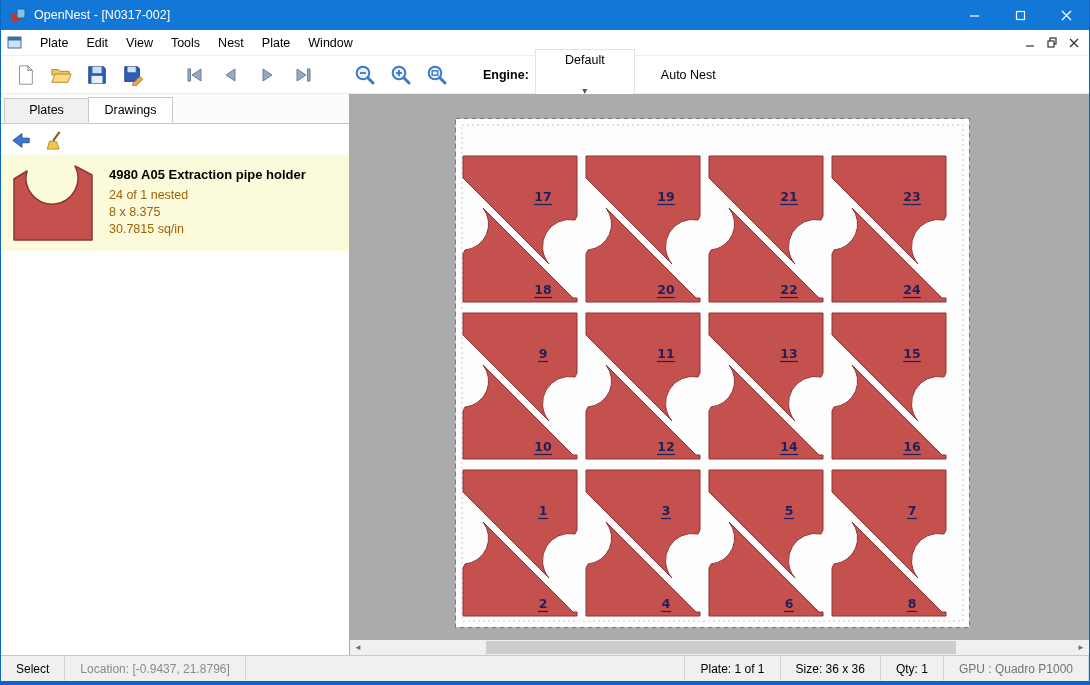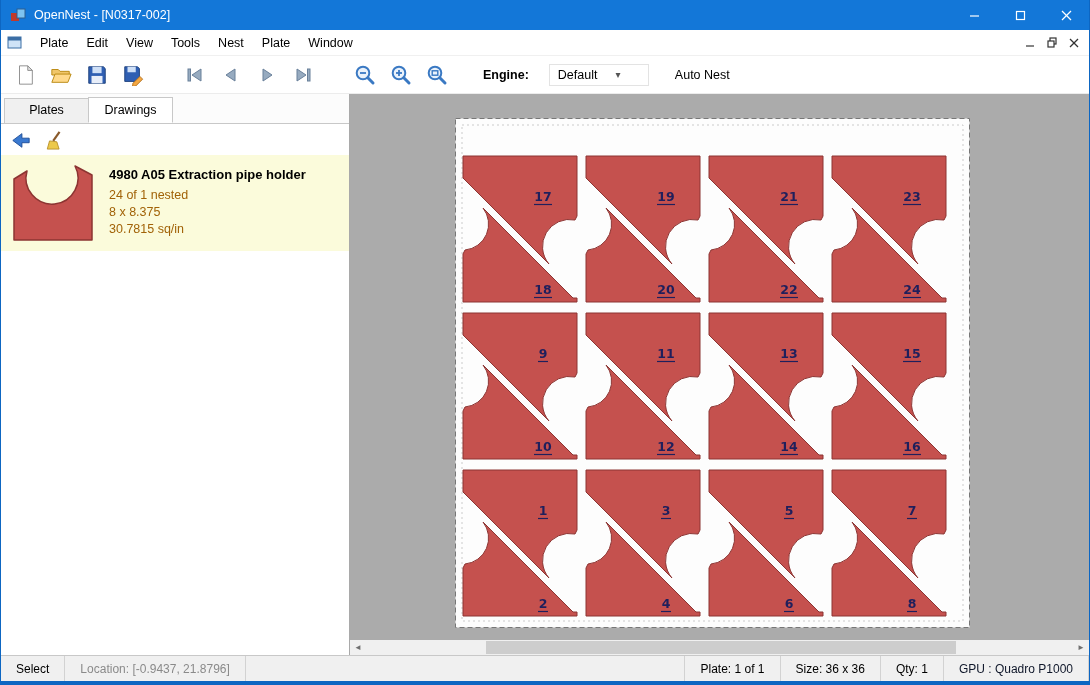--- a/index.html
+++ b/index.html
@@ -27,22 +27,22 @@
   .mdi-btn { width:22px; height:22px; display:flex; align-items:center; justify-content:center;
              background:transparent; border:none; }
   .mdi-btn svg { stroke:#333; stroke-width:1.2; fill:none; }
 
   
   .toolbar { height:38px; background:#fff; display:flex; align-items:center; flex:0 0 auto;
              border-bottom:1px solid #ececec; padding-left:8px; }
   .tbtn { width:32px; height:30px; display:flex; align-items:center; justify-content:center;
           border:none; background:transparent; margin-right:4px; }
   .tgap { width:26px; }
-  .combo { display:flex; align-items:center; gap:18px; padding:3px 8px; margin-left:20px;
-           border:1px solid #e3e3e3; background:#fff; min-width:100px; }
+  .combo { display:flex; align-items:center; gap:18px; padding:3px 8px; margin-left:6px;
+           border:1px solid #e3e3e3; background:#fff; min-width:100px;flex-direction:column; }
   .combo .caret { color:#555; font-size:10px; }
   .engine-label { font-weight:bold; margin-left:26px; }
   .autonest { margin-left:26px; }
 
   
   .content { flex:1; display:flex; min-height:0; }
 
   .sidebar { width:349px; background:#fff; border-right:1px solid #a9a9a9; display:flex;
              flex-direction:column; flex:0 0 auto; }
   .tabstrip { display:flex; padding:3px 3px 0 3px; background:#fcfcfc; }
@@ -371,16 +371,16 @@
     </div>
   </div>
 
   <div class="statusbar">
     <div class="scell">Select</div>
     <div class="scell gray">Location: [-0.9437, 21.8796]</div>
     <div class="scell grow"></div>
     <div class="scell">Plate: 1 of 1</div>
     <div class="scell">Size: 36 x 36</div>
     <div class="scell">Qty: 1</div>
-    <div class="scell" style="color: #0f172a;">GPU : Quadro P1000</div>
+    <div class="scell" style="color: #737373;">GPU : Quadro P1000</div>
   </div>
 
 </div>
 
 </body></html>

